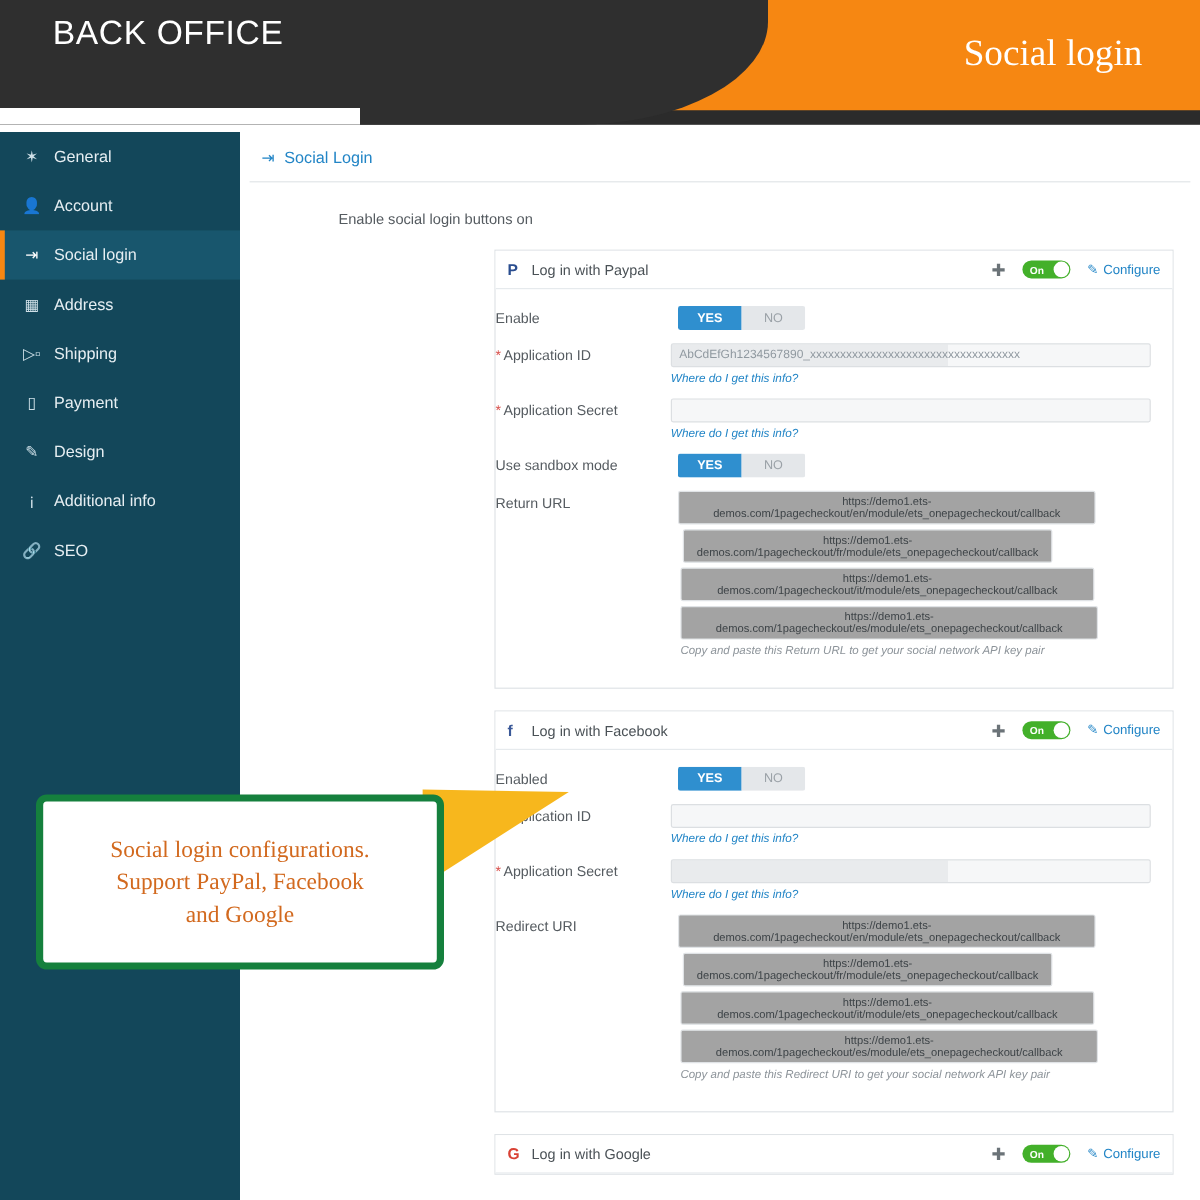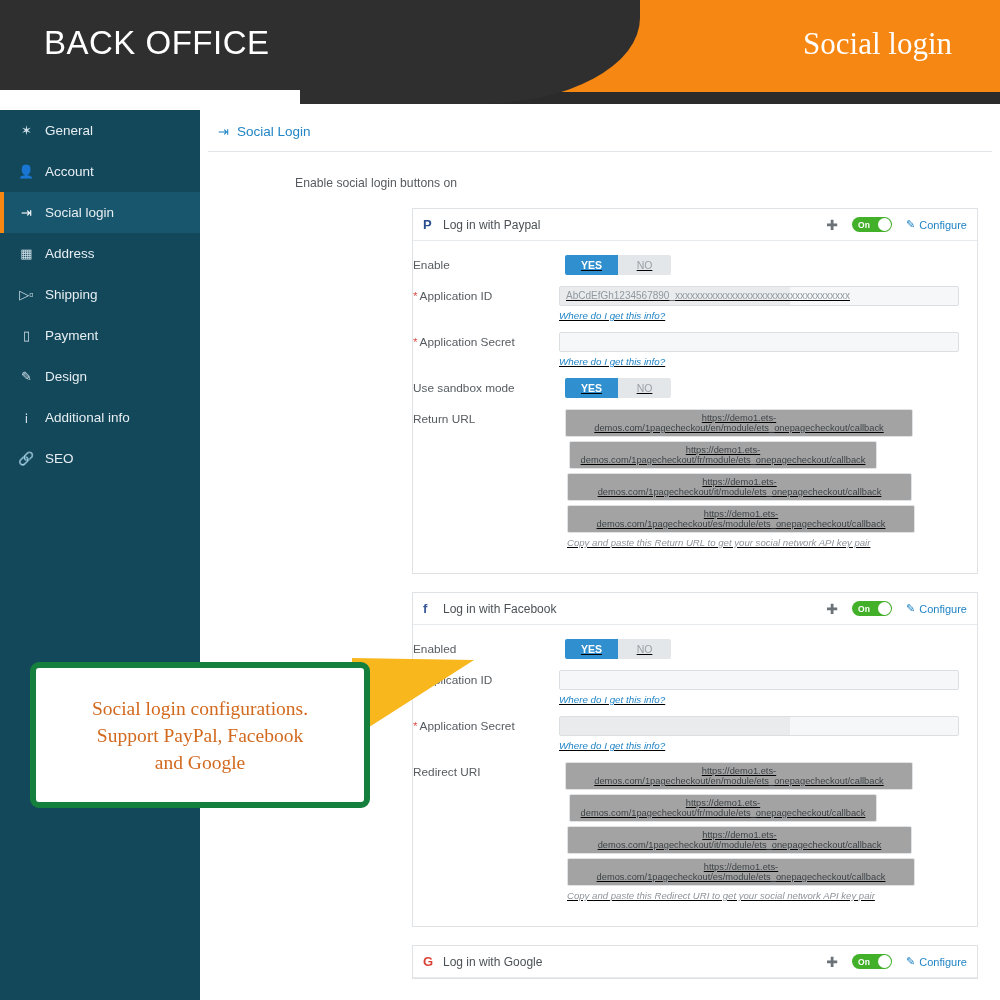--- a/index.html
+++ b/index.html
@@ -23,22 +23,22 @@
   .banner .darkcurve {
     position:absolute; left:0; top:0; width:640px; height:104px;
     background:#2f2f2f;
     border-bottom-right-radius:160px 86px;
   }
   .banner .whitecurve {
     position:absolute; left:0; bottom:0; width:300px; height:14px;
     background:#ffffff;
   }
   .banner-title-left {
-    position:absolute; left:44px; top:24px;
-    color:#ffffff; font-size:33px; letter-spacing:0.5px;
+    position:absolute; left:44px; top:12px;
+    color:#ffffff; font-size:28px; letter-spacing:0.5px;
     font-family:"Liberation Sans", sans-serif;
   }
   .banner-title-right {
     position:absolute; right:48px; top:26px;
     color:#ffffff; font-size:31px;
     font-family:"Liberation Serif", serif;
   }
 
   
   .sidebar {
@@ -64,21 +64,21 @@
     background:#ffffff;
   }
   .crumb {
     display:flex; align-items:center; gap:8px;
     padding:14px 0 12px 10px; color:#2285c6; font-size:13.5px;
     border-bottom:1px solid #e2e5e8; margin:0 8px;
   }
   .crumb .ico { color:#2285c6; font-size:13px; }
 
   .row-enable {
-    display:flex; align-items:flex-start; padding:22px 0 0 15px;
+    display:flex; align-items:flex-start; padding:22px 0 0 2px;
   }
   .row-enable .lbl {
     width:258px; text-align:right; padding-right:16px;
     color:#555b60; font-size:12.2px; padding-top:2px;
   }
   .chk-list { display:flex; flex-direction:column; gap:6px; }
   .chk { display:flex; align-items:center; gap:7px; font-size:12px; color:#3c4246; }
   .box {
     width:11px; height:11px; border:1px solid #9aa2a8; background:#fff;
     display:inline-block; position:relative; border-radius:2px;
@@ -111,21 +111,21 @@
   }
   .cfg { font-size:11px; color:#2285c6; display:flex; align-items:center; gap:4px; }
 
   .panel-body { padding:14px 18px 14px 0; }
   .frow { display:flex; align-items:flex-start; margin-bottom:11px; }
   .frow .flbl {
     width:152px; text-align:left; padding-right:12px;
     font-size:11.8px; color:#555b60; padding-top:3px;
   }
   .req { color:#d9534f; margin-right:2px; }
-  .fctl { flex:1;text-decoration:underline; }
+  .fctl { flex:1; }
 
   .yesno { display:flex; width:106px; height:20px; border-radius:2px; overflow:hidden; }
   .yesno .yes {
     flex:1; background:#2f8fcf; color:#fff; font-size:10.5px;
     display:flex; align-items:center; justify-content:center; font-weight:bold;
   }
   .yesno .no {
     flex:1; background:#e4e7ea; color:#9aa1a7; font-size:10.5px;
     display:flex; align-items:center; justify-content:center;
   }

